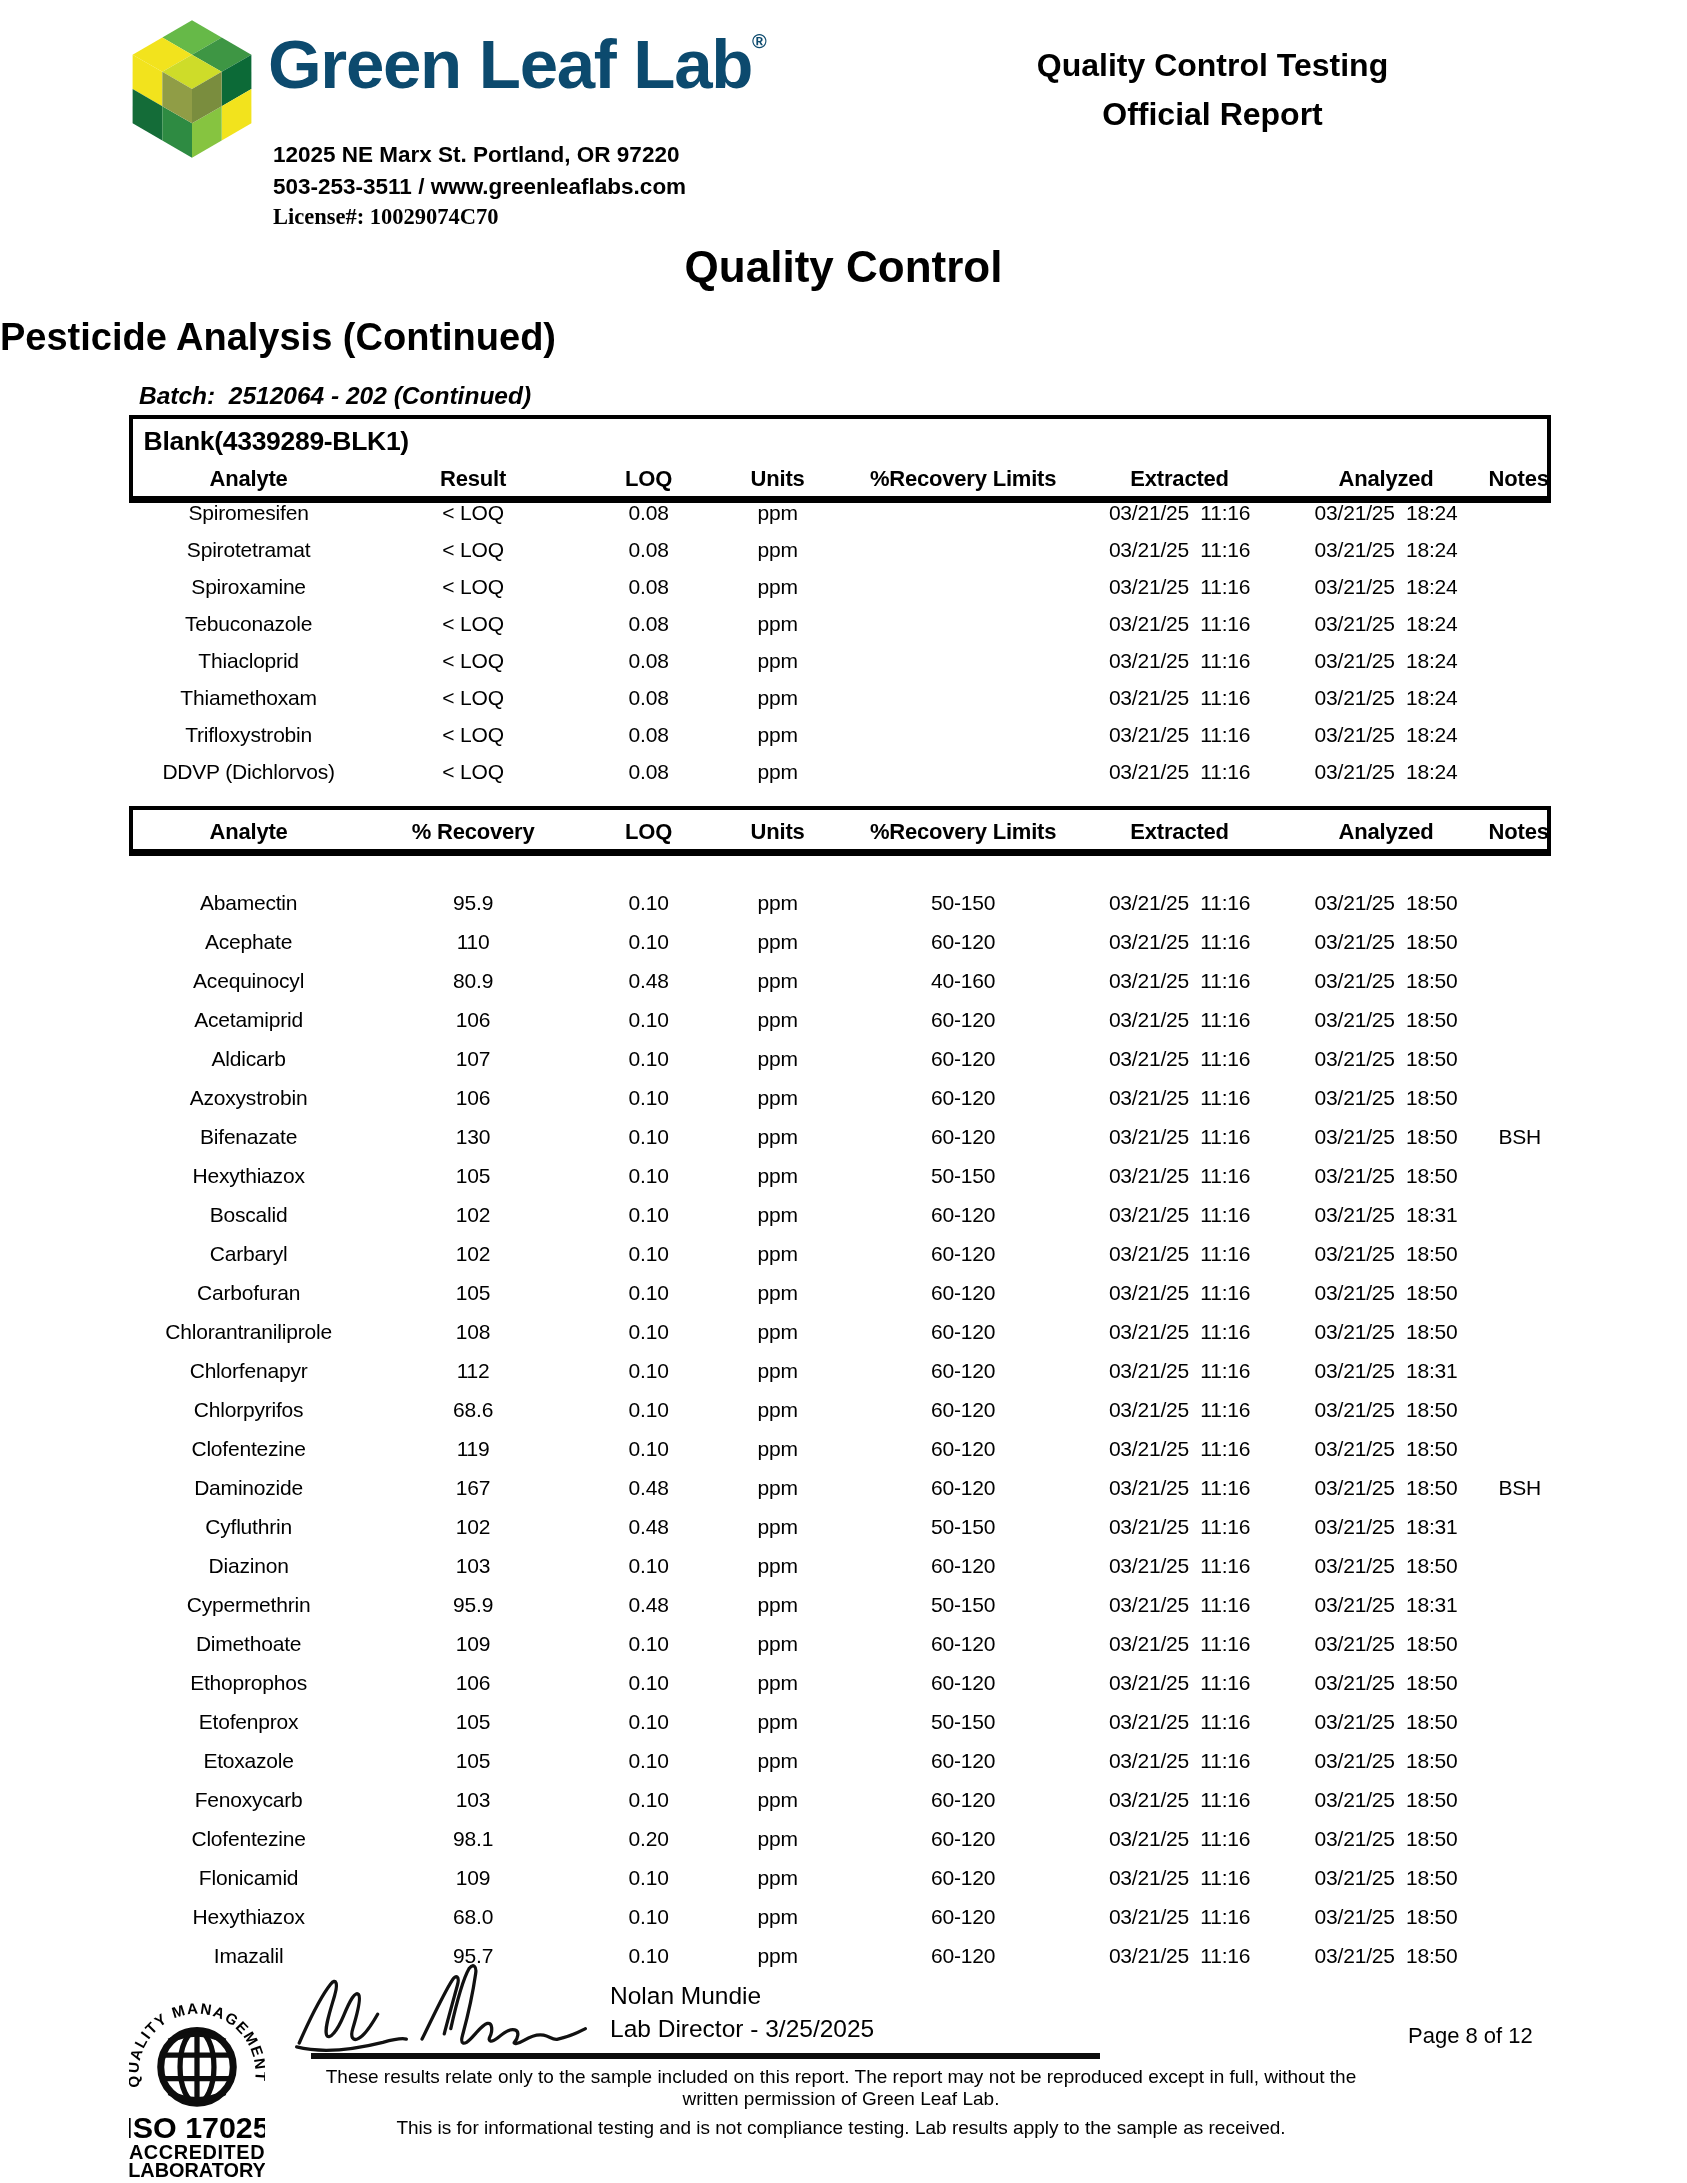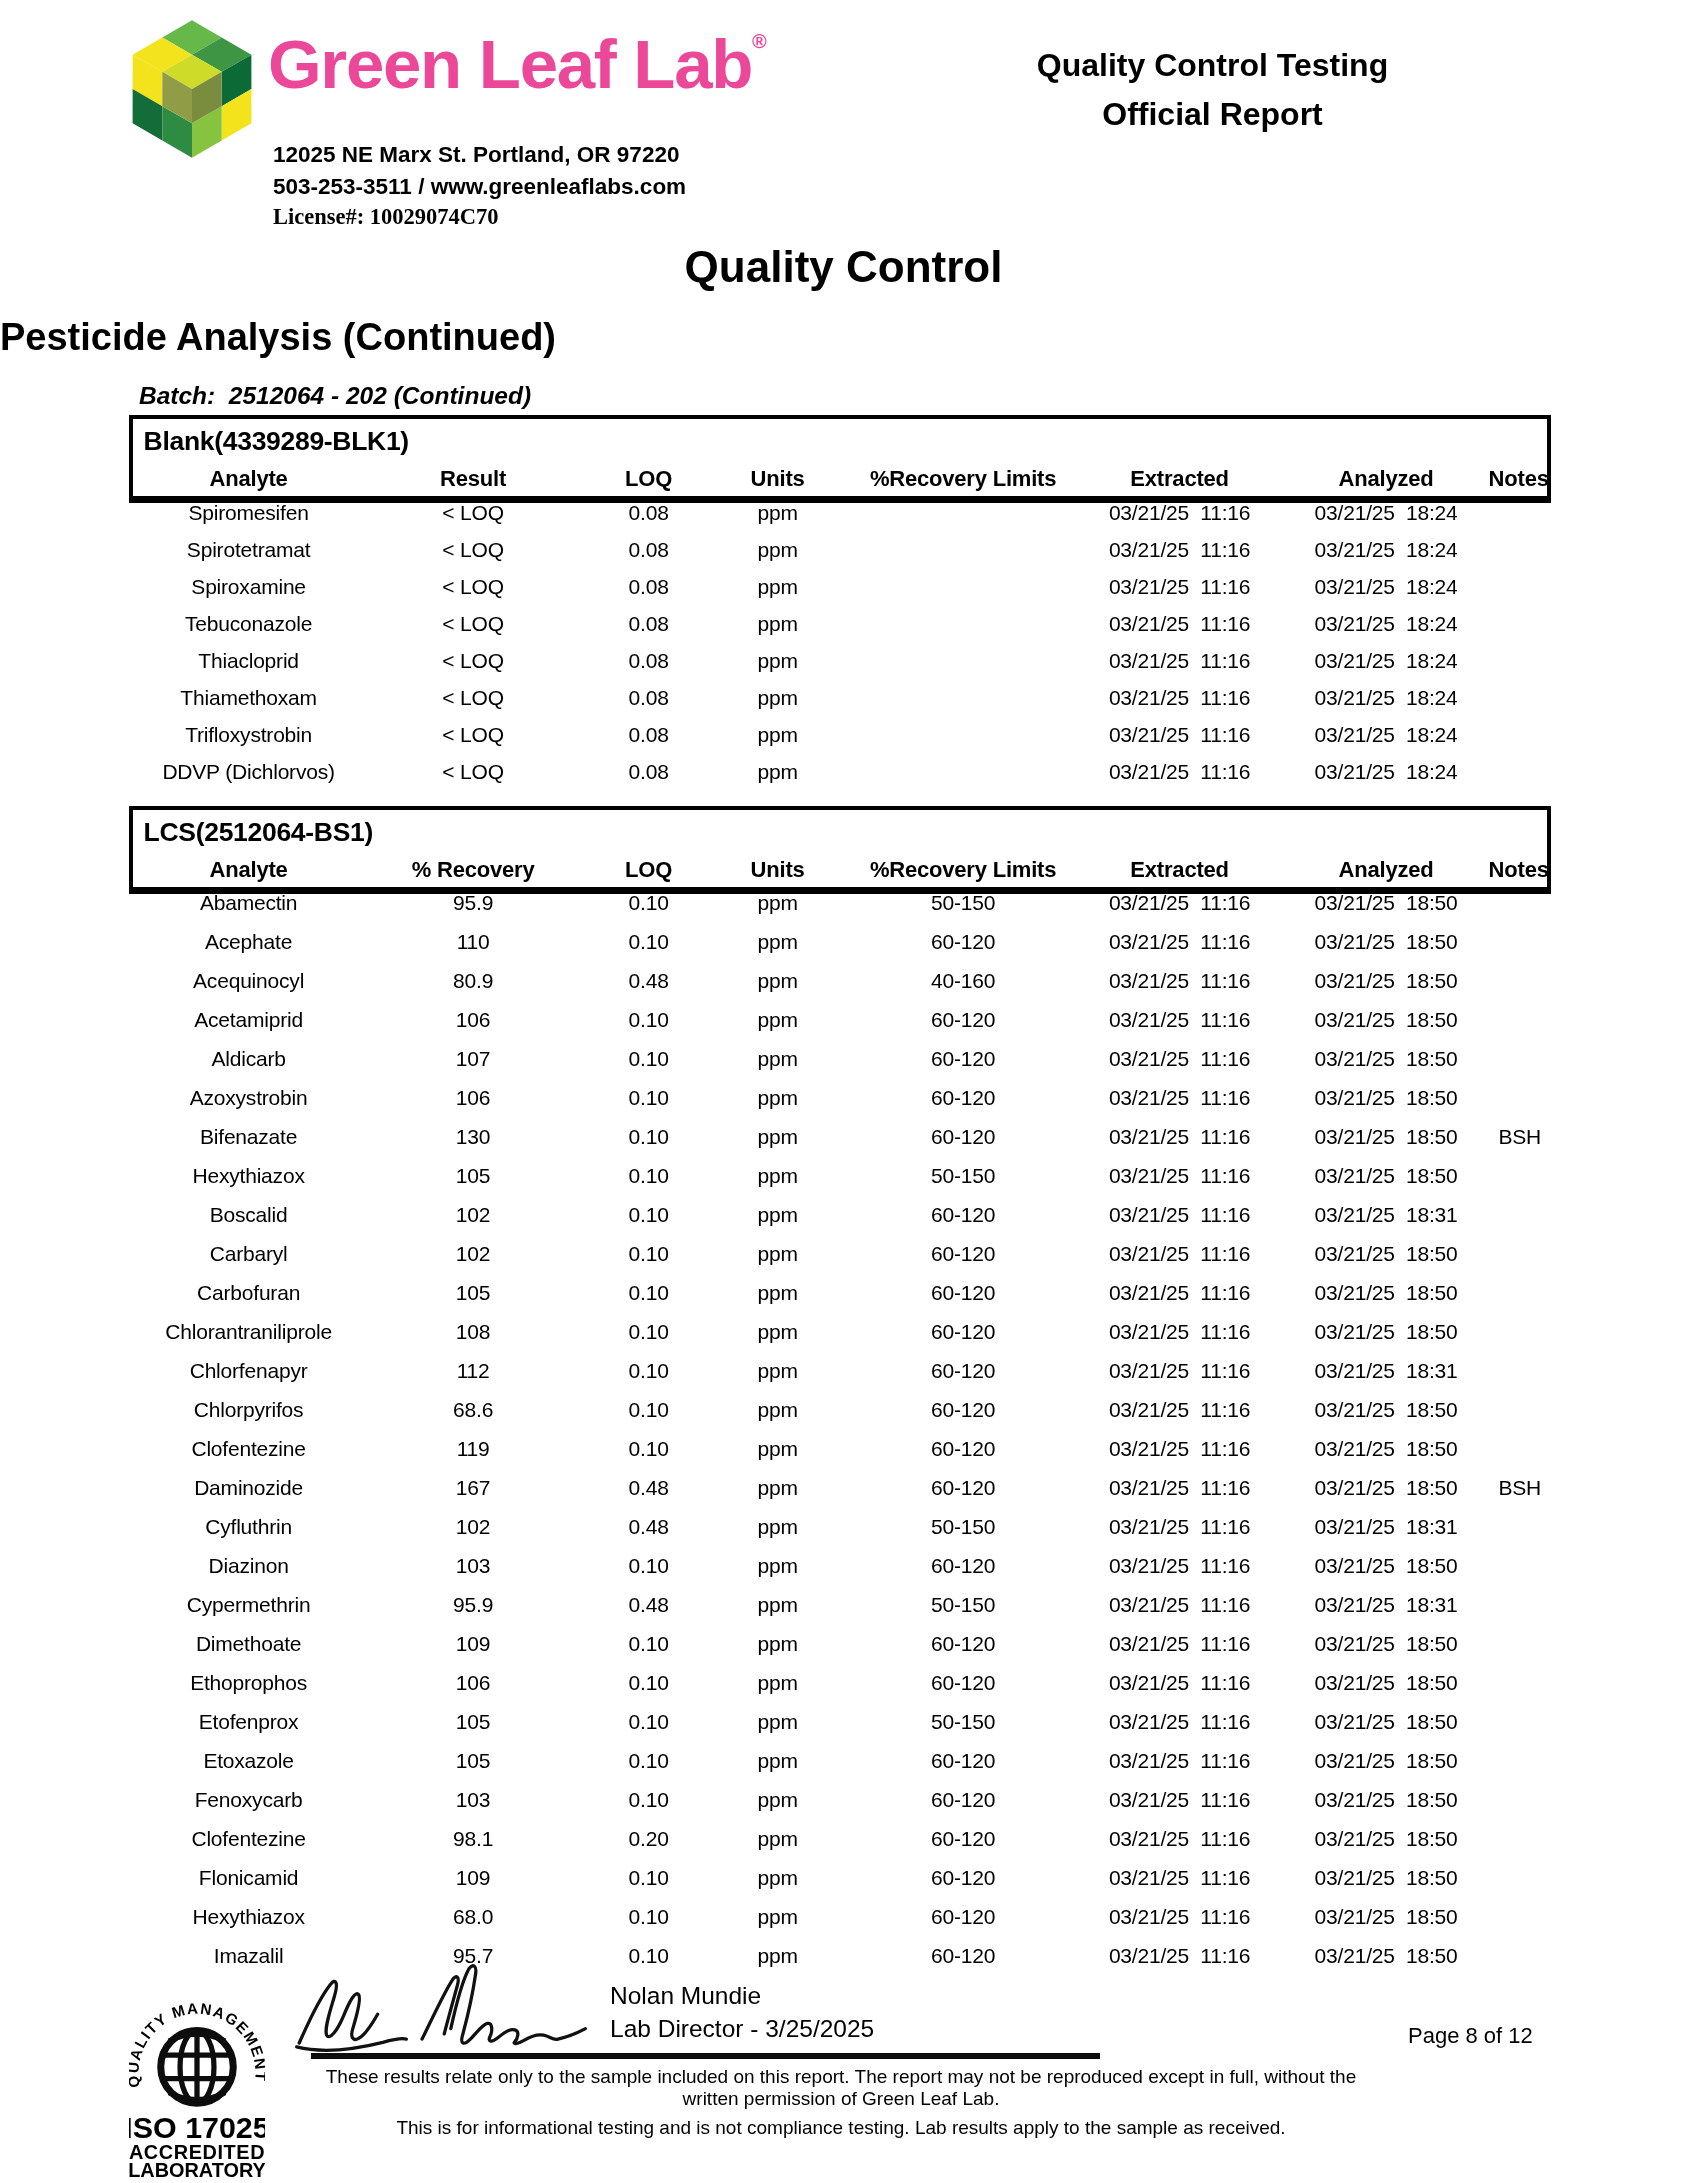--- a/index.html
+++ b/index.html
@@ -55,21 +55,21 @@
     <polygon points="10,53 55,79 55,131 10,105" fill="#F2E31D"></polygon>
     <polygon points="10,105 55,131 55,183 10,157" fill="#146C38"></polygon>
     <polygon points="55,131 100,157 100,209 55,183" fill="#2E8B42"></polygon>
     <polygon points="55,79 100,105 100,157 55,131" fill="#909D46"></polygon>
     <polygon points="145,79 190,53 190,105 145,131" fill="#0C6A37"></polygon>
     <polygon points="145,131 190,105 190,157 145,183" fill="#F2E31D"></polygon>
     <polygon points="100,157 145,131 145,183 100,209" fill="#86C440"></polygon>
     <polygon points="100,105 145,79 145,131 100,157" fill="#7A8D3E"></polygon>
   </svg>
 
-  <div class="abs company-name" style="left: 268px; top: 25px; color: #ec4899;"><span>Green Leaf Lab</span><sup>®</sup></div>
+  <div class="abs company-name" style="left: 268px; top: 25px; color: #0c4a6e;"><span>Green Leaf Lab</span><sup>®</sup></div>
 
   <div class="abs addr" style="left:273px;top:139px">12025 NE Marx St. Portland, OR 97220</div>
   <div class="abs addr" style="left:273px;top:171px">503-253-3511 / www.greenleaflabs.com</div>
   <div class="abs license" style="left:273px;top:204px">License#: 10029074C70</div>
 
   <div class="abs report-title" style="left:961px;top:41px">
     <div>Quality Control Testing</div>
     <div>Official Report</div>
   </div>
 
@@ -167,21 +167,20 @@
         <div class="cell c2">0.08</div>
         <div class="cell c3">ppm</div>
         <div class="cell c4"></div>
         <div class="cell c5">03/21/25  11:16</div>
         <div class="cell c6">03/21/25  18:24</div>
         <div class="cell c7"></div>
       </div>
     </div>
 
   <div class="abs secbox" style="left:129px;top:806px">
-    <div class="sectitle">LCS(2512064-BS1)</div>
     <div class="thead">
         <div class="cell c0">Analyte</div>
         <div class="cell c1">% Recovery</div>
         <div class="cell c2">LOQ</div>
         <div class="cell c3">Units</div>
         <div class="cell c4">%Recovery Limits</div>
         <div class="cell c5">Extracted</div>
         <div class="cell c6">Analyzed</div>
         <div class="cell c7">Notes</div>
       </div>

